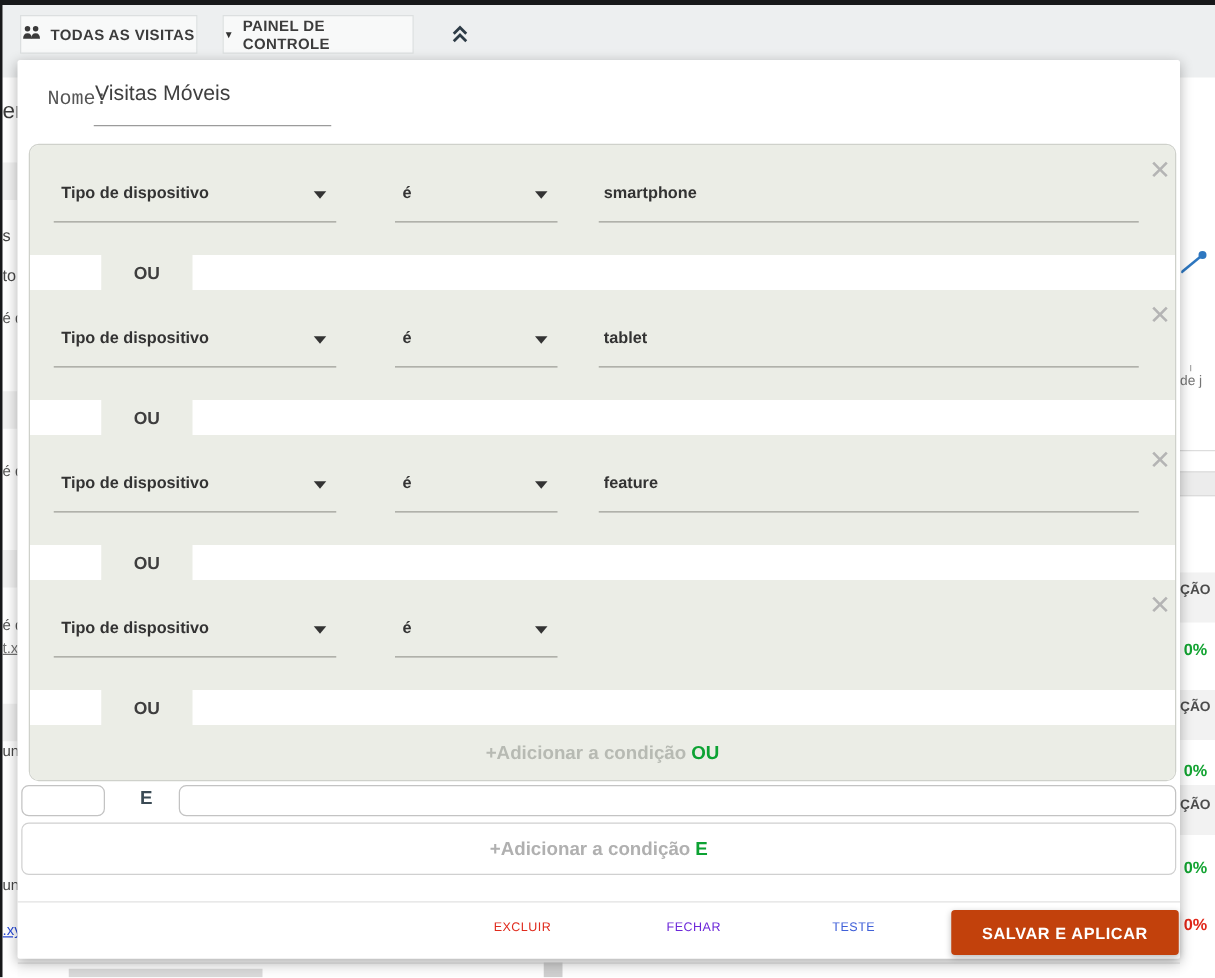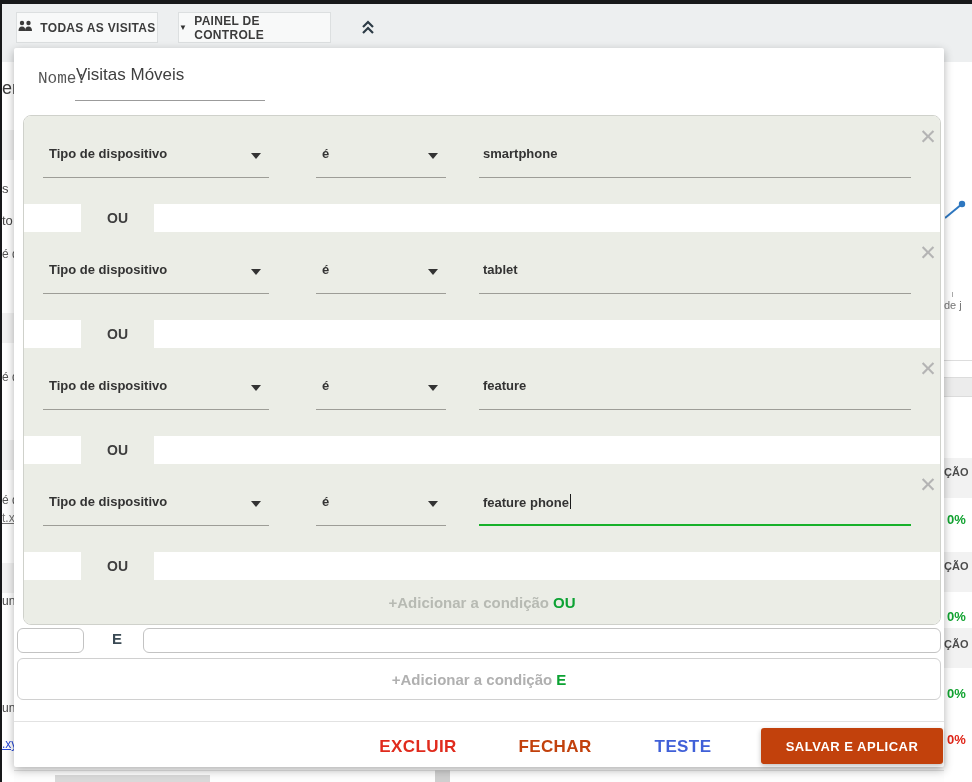--- a/index.html
+++ b/index.html
@@ -76,24 +76,24 @@
   .stub-l { left:3px;   top:580px; width:67px; }
   .stub-r { left:129px; top:580px; width:798px; }
   .and-label { position:absolute; left:92px; top:582px; width:22px; text-align:center;
                font-size:15px; font-weight:bold; color:#3a4a54; }
   .add-and { position:absolute; left:3px; top:610px; width:924px; height:42px; background:#fff;
              border:1px solid #d0d0d0; border-radius:6px; display:flex; align-items:center; justify-content:center;
              font-size:15px; font-weight:bold; color:#b0b0b0; cursor:pointer; }
 
   
   .footer-rule { position:absolute; left:0; top:673px; width:930px; height:1px; background:#e2e2e2; }
-  .txt-btn { position:absolute; top:689px; transform:translateX(-50%); font-size:17px; font-weight:700;
+  .txt-btn { position:absolute; top:689px; transform:translateX(-50%); font-size:10px; font-weight:400;
              letter-spacing:.4px; cursor:pointer; white-space:nowrap; }
   .btn-delete { left:404px; color:#e02b1d; }
-  .btn-close  { left:541px; color:#c2410c; }
+  .btn-close  { left:541px; color:#6d28d9; }
   .btn-test   { left:669px; color:#4060d8; }
   .btn-save { position:absolute; left:747px; top:680px; width:182px; height:36px; background:#c2410c;
               border:none; border-radius:3px; color:#fff; font-size:13px; font-weight:bold; letter-spacing:.5px;
               box-shadow:0 2px 5px rgba(0,0,0,.25); cursor:pointer;
               display:flex; align-items:center; justify-content:center; font-family:inherit; }
 </style>
 </head>
 <body>
 
 <div class="stage">
@@ -229,23 +229,20 @@
 
       <div class="cond-row">
         <div class="field f-dim">
           <span class="flabel">Tipo de dispositivo</span>
           <span class="caret"></span>
         </div>
         <div class="field f-op">
           <span class="flabel">é</span>
           <span class="caret"></span>
         </div>
-        <div class="field f-val focused">
-          <span class="flabel"><span>feature phone</span><span class="cursor-bar"></span></span>
-        </div>
         <div class="close-x">✕</div>
       </div>
       <div class="or-sep">
         <div class="or-badge">OU</div>
       </div>
 
       <div class="add-or">
         <span>+Adicionar a condição</span>
         <span class="kw-green">OU</span>
       </div>

